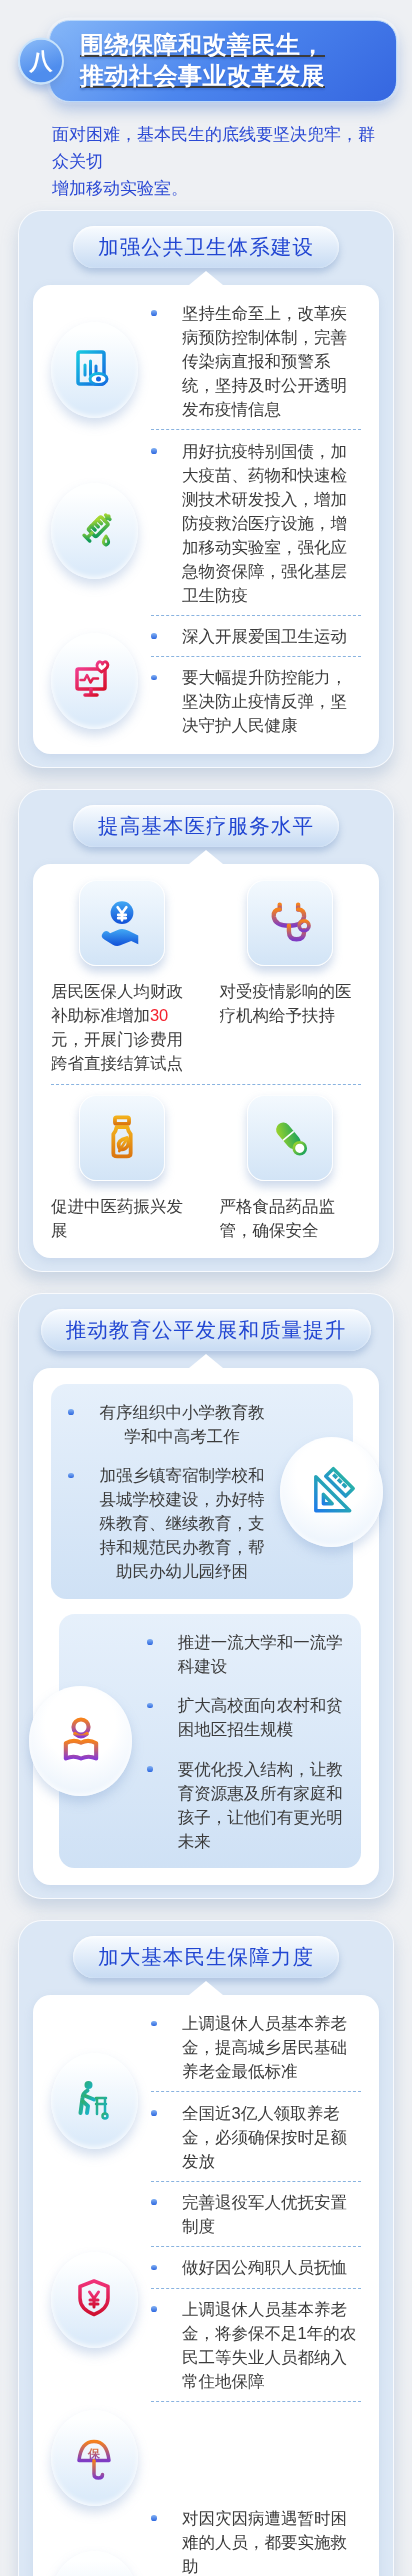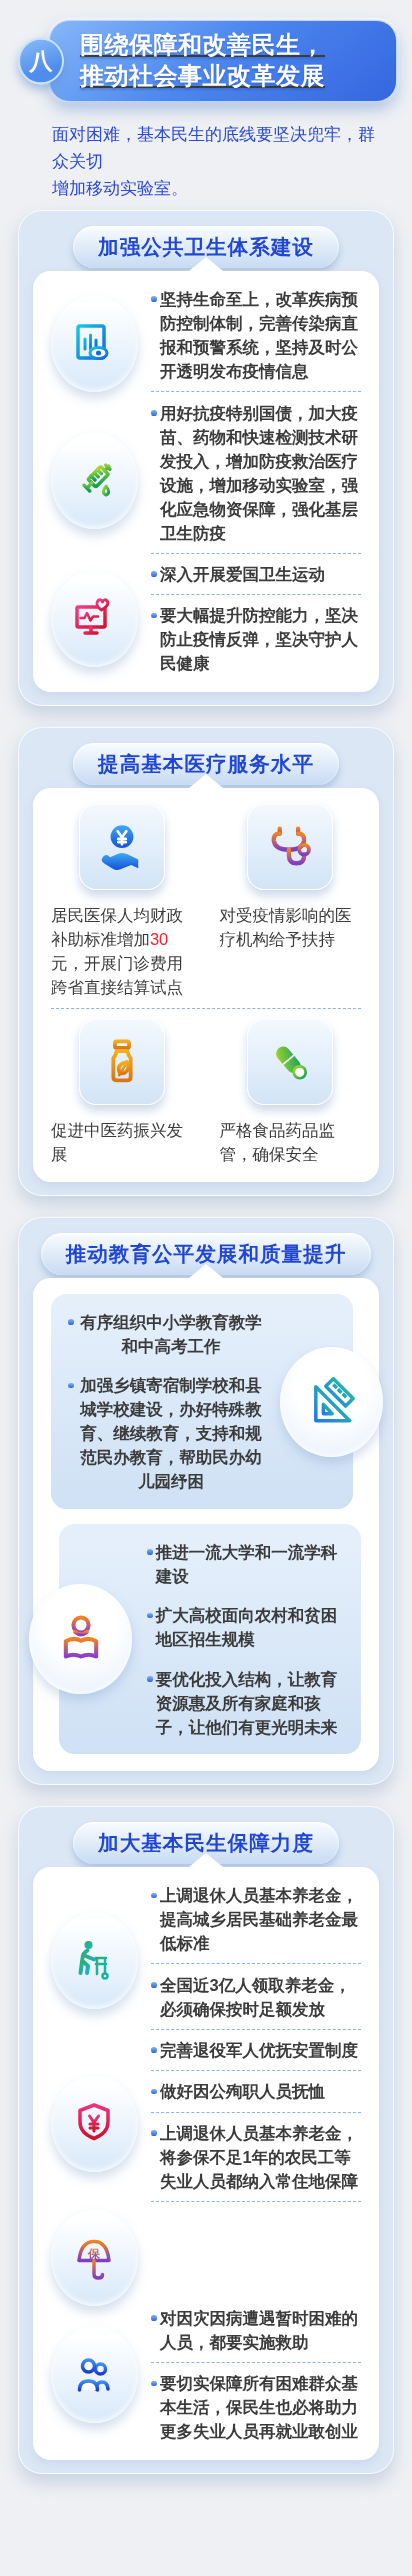--- a/index.html
+++ b/index.html
@@ -32,45 +32,45 @@
   .intro { margin:18.5px 20.6px 0 52px; font-size:17px; line-height:27px;
     color:#2b49d4; font-weight:500; }
   
   .card {
     width:376px; margin:8.2px auto 20.6px; border-radius:24px;
     background:#dbe7f5; border:1.5px solid rgba(255,255,255,.8);
     box-shadow:0 8.2px 15.5px rgba(140,165,200,.38);
     padding:15.5px 14.4px 13.4px;
   }
   .pill {
-    display:table; margin:0 auto 3px; padding:6.7px 25px; border-radius:515px;
+    display:table; margin:0 auto 17px; padding:6.7px 25px; border-radius:515px;
     background:linear-gradient(180deg,#f9fcff 0%,#c7dbf3 100%);
     box-shadow:0 4.6px 7.7px rgba(125,155,200,.45), inset 0 1px 2.6px #ffffff;
-    color:#2146d2; font-size:20.6px; font-weight:700; letter-spacing:1px;text-align:center;
+    color:#2146d2; font-size:20.6px; font-weight:400; letter-spacing:1px;text-align:center;
   }
   .card-body {
     position:relative; background:#ffffff; border-radius:17.5px; padding:16.5px 17.5px;
     box-shadow:0 3.1px 8.2px rgba(150,175,210,.25);
   }
   .card-body::before {
     content:""; position:absolute; top:-13.4px; left:50%; transform:translateX(-50%);
     border-left:17.5px solid transparent; border-right:17.5px solid transparent;
     border-bottom:14px solid #ffffff;
   }
   
   .row { display:flex; align-items:center; gap:13.4px; }
   .orb {
     flex:none; width:87px; height:96px; border-radius:50%;
     background:linear-gradient(180deg,#feffff 10%,#dcebfa 90%);
     box-shadow:0 6.2px 10.3px rgba(130,160,205,.35), inset 0 -2.1px 5.2px rgba(255,255,255,.8);
     display:flex; align-items:center; justify-content:center;
   }
   .orb svg { width:48px; height:48px; }
   .col { flex:1; min-width:0; }
-  .bullet { display:flex; gap:3px;font-weight:bold; }
+  .bullet { display:flex; gap:25px; }
   .dot { flex:none; width:5.7px; height:5.7px; border-radius:50%; margin-top:9.3px;
     background:linear-gradient(180deg,#84b2f3,#2e68e0); }
   .bullet p { font-size:16.5px; line-height:24px; color:#3b3b3b; }
   .divider { border-top:1px dashed #89b3e0; margin:8.2px 0; }
   .hl { color:#f4212d; }
   
   .grid2 { display:grid; grid-template-columns:1fr 1fr; column-gap:27px; }
   .tile {
     width:86px; height:86px; border-radius:17.5px; margin:0 auto 12.4px;
     background:linear-gradient(180deg,#f3f9fe 0%,#d2e4f6 100%);

